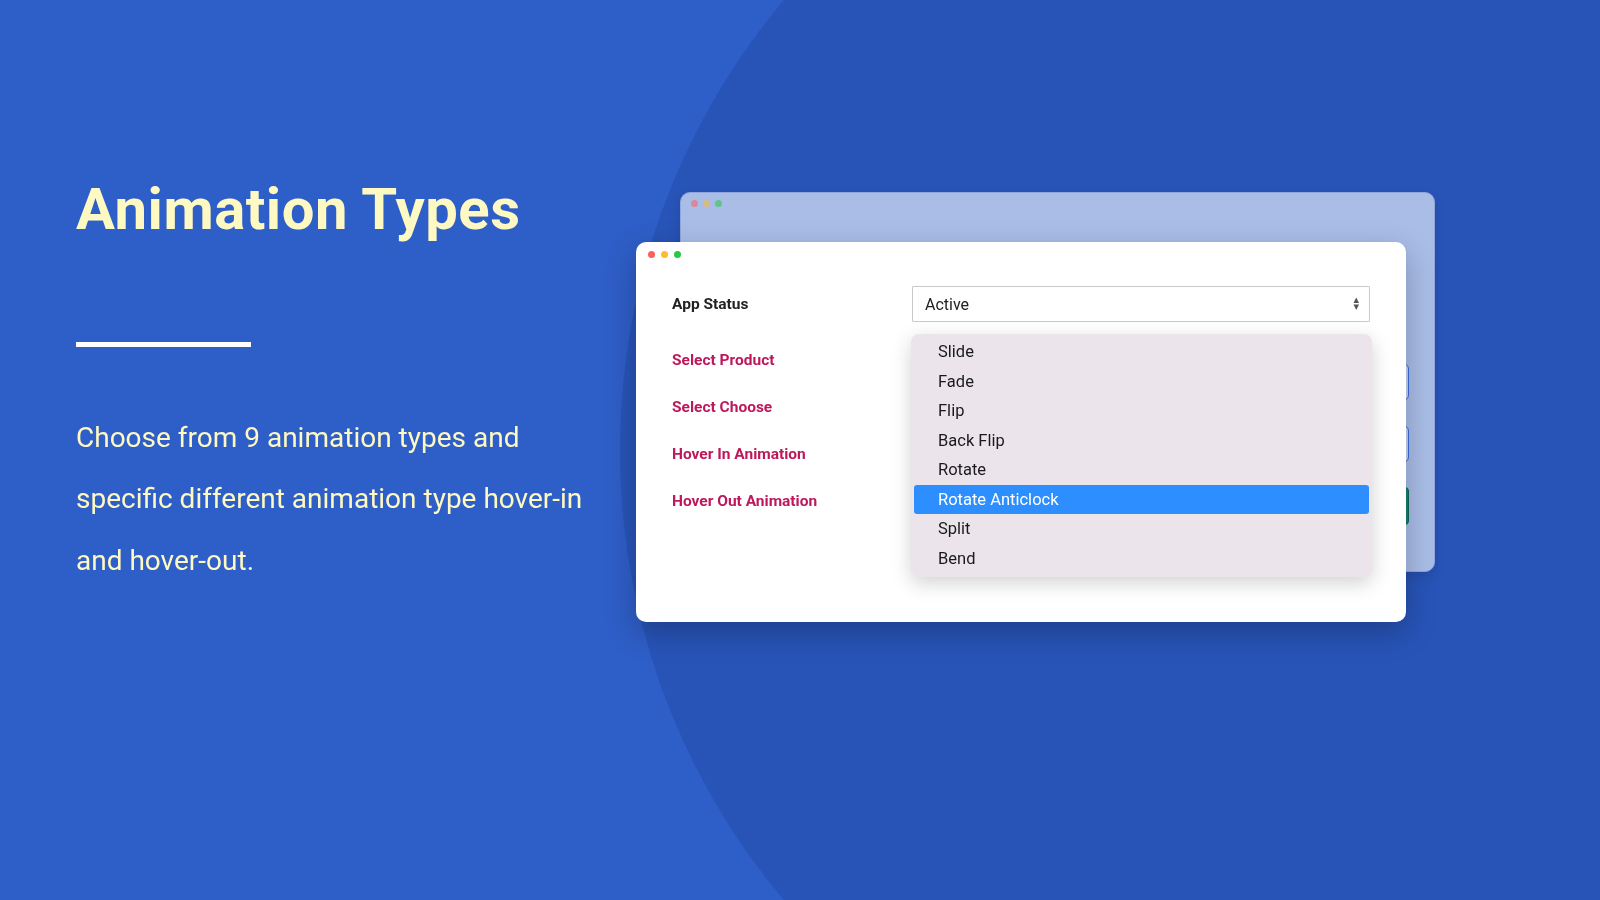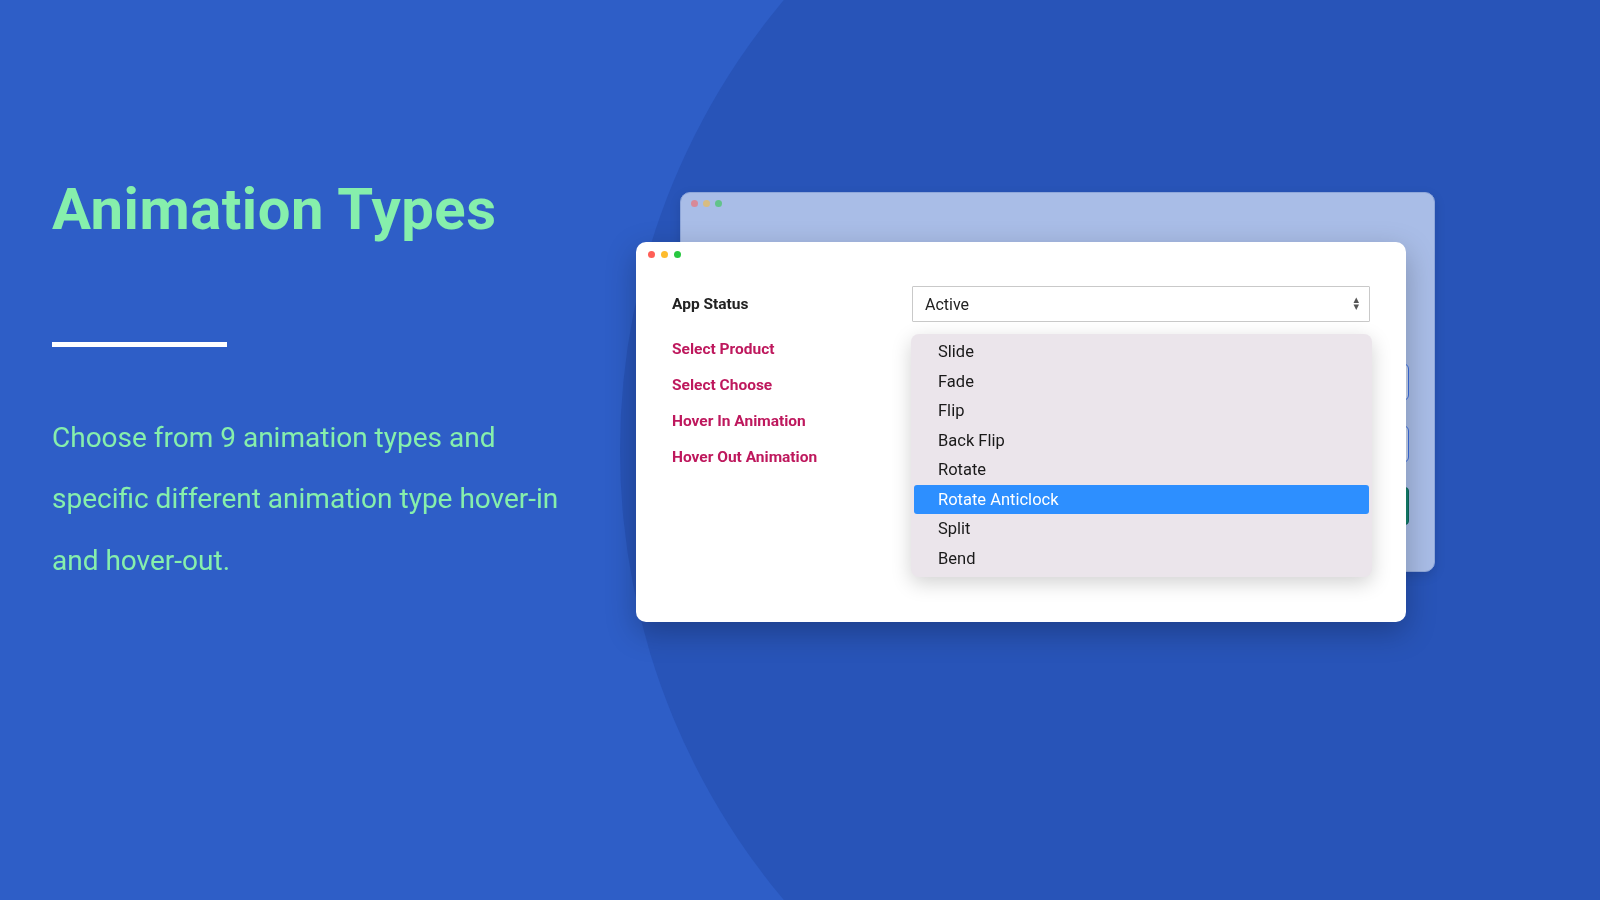--- a/index.html
+++ b/index.html
@@ -16,24 +16,24 @@
   width: 1400px;
   height: 1400px;
   border-radius: 50%;
   background: #2854b8;
   right: -420px;
   top: 50%;
   transform: translateY(-50%);
 }
 .left-pane {
   position: absolute;
-  left: 52px;
+  left: 76px;
   top: 178px;
   width: 540px;
-  color: #86efac;
+  color: #fef9c3;
   z-index: 5;
 }
 .heading {
   font-size: 58px;
   font-weight: 700;
   letter-spacing: 0.5px;
   line-height: 1.1;
 }
 .divider {
   width: 175px;
@@ -114,21 +114,21 @@
 }
 .win-front .dot.r { background: #ff5f57; }
 .win-front .dot.y { background: #febc2e; }
 .win-front .dot.g { background: #28c840; }
 .win-front .content {
   padding: 20px 36px 20px 36px;
 }
 .form-row {
   display: flex;
   align-items: center;
-  margin-bottom: 18px;
+  margin-bottom: 29px;
 }
 .form-row .label {
   width: 240px;
   font-size: 15.5px;
   font-weight: 700;
   color: #222;
 }
 .select {
   flex: 1;
   height: 36px;

